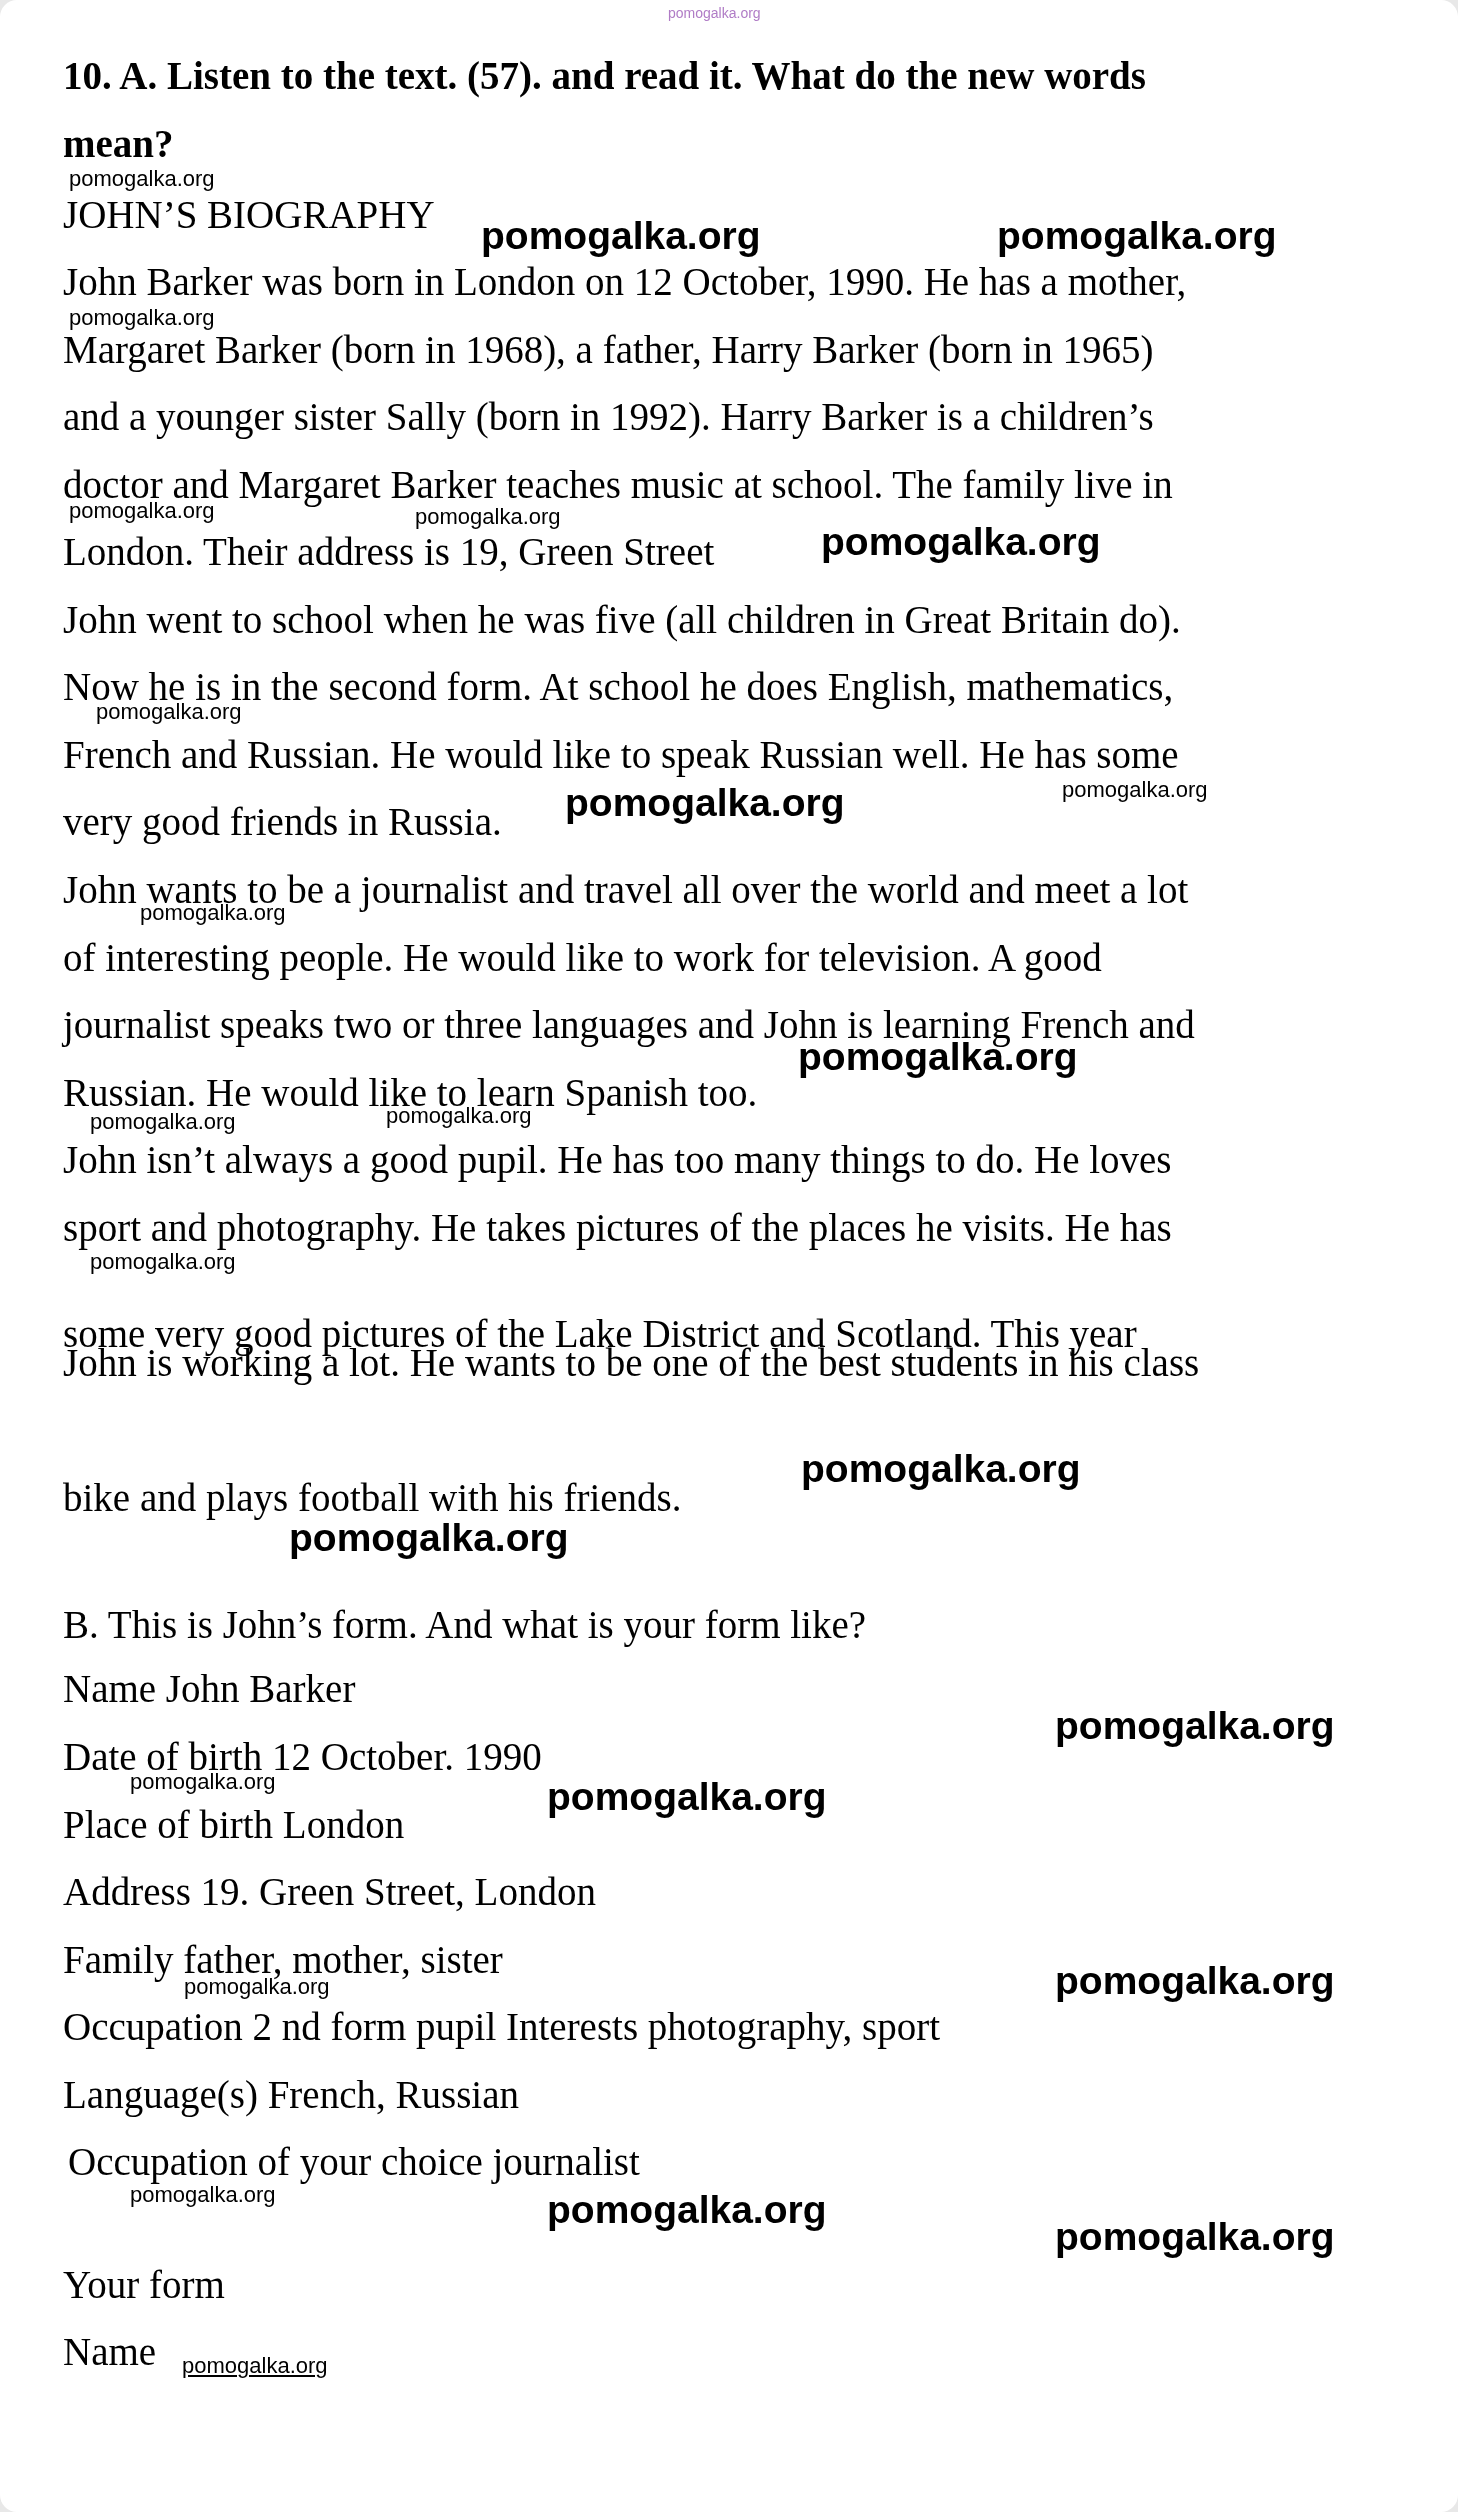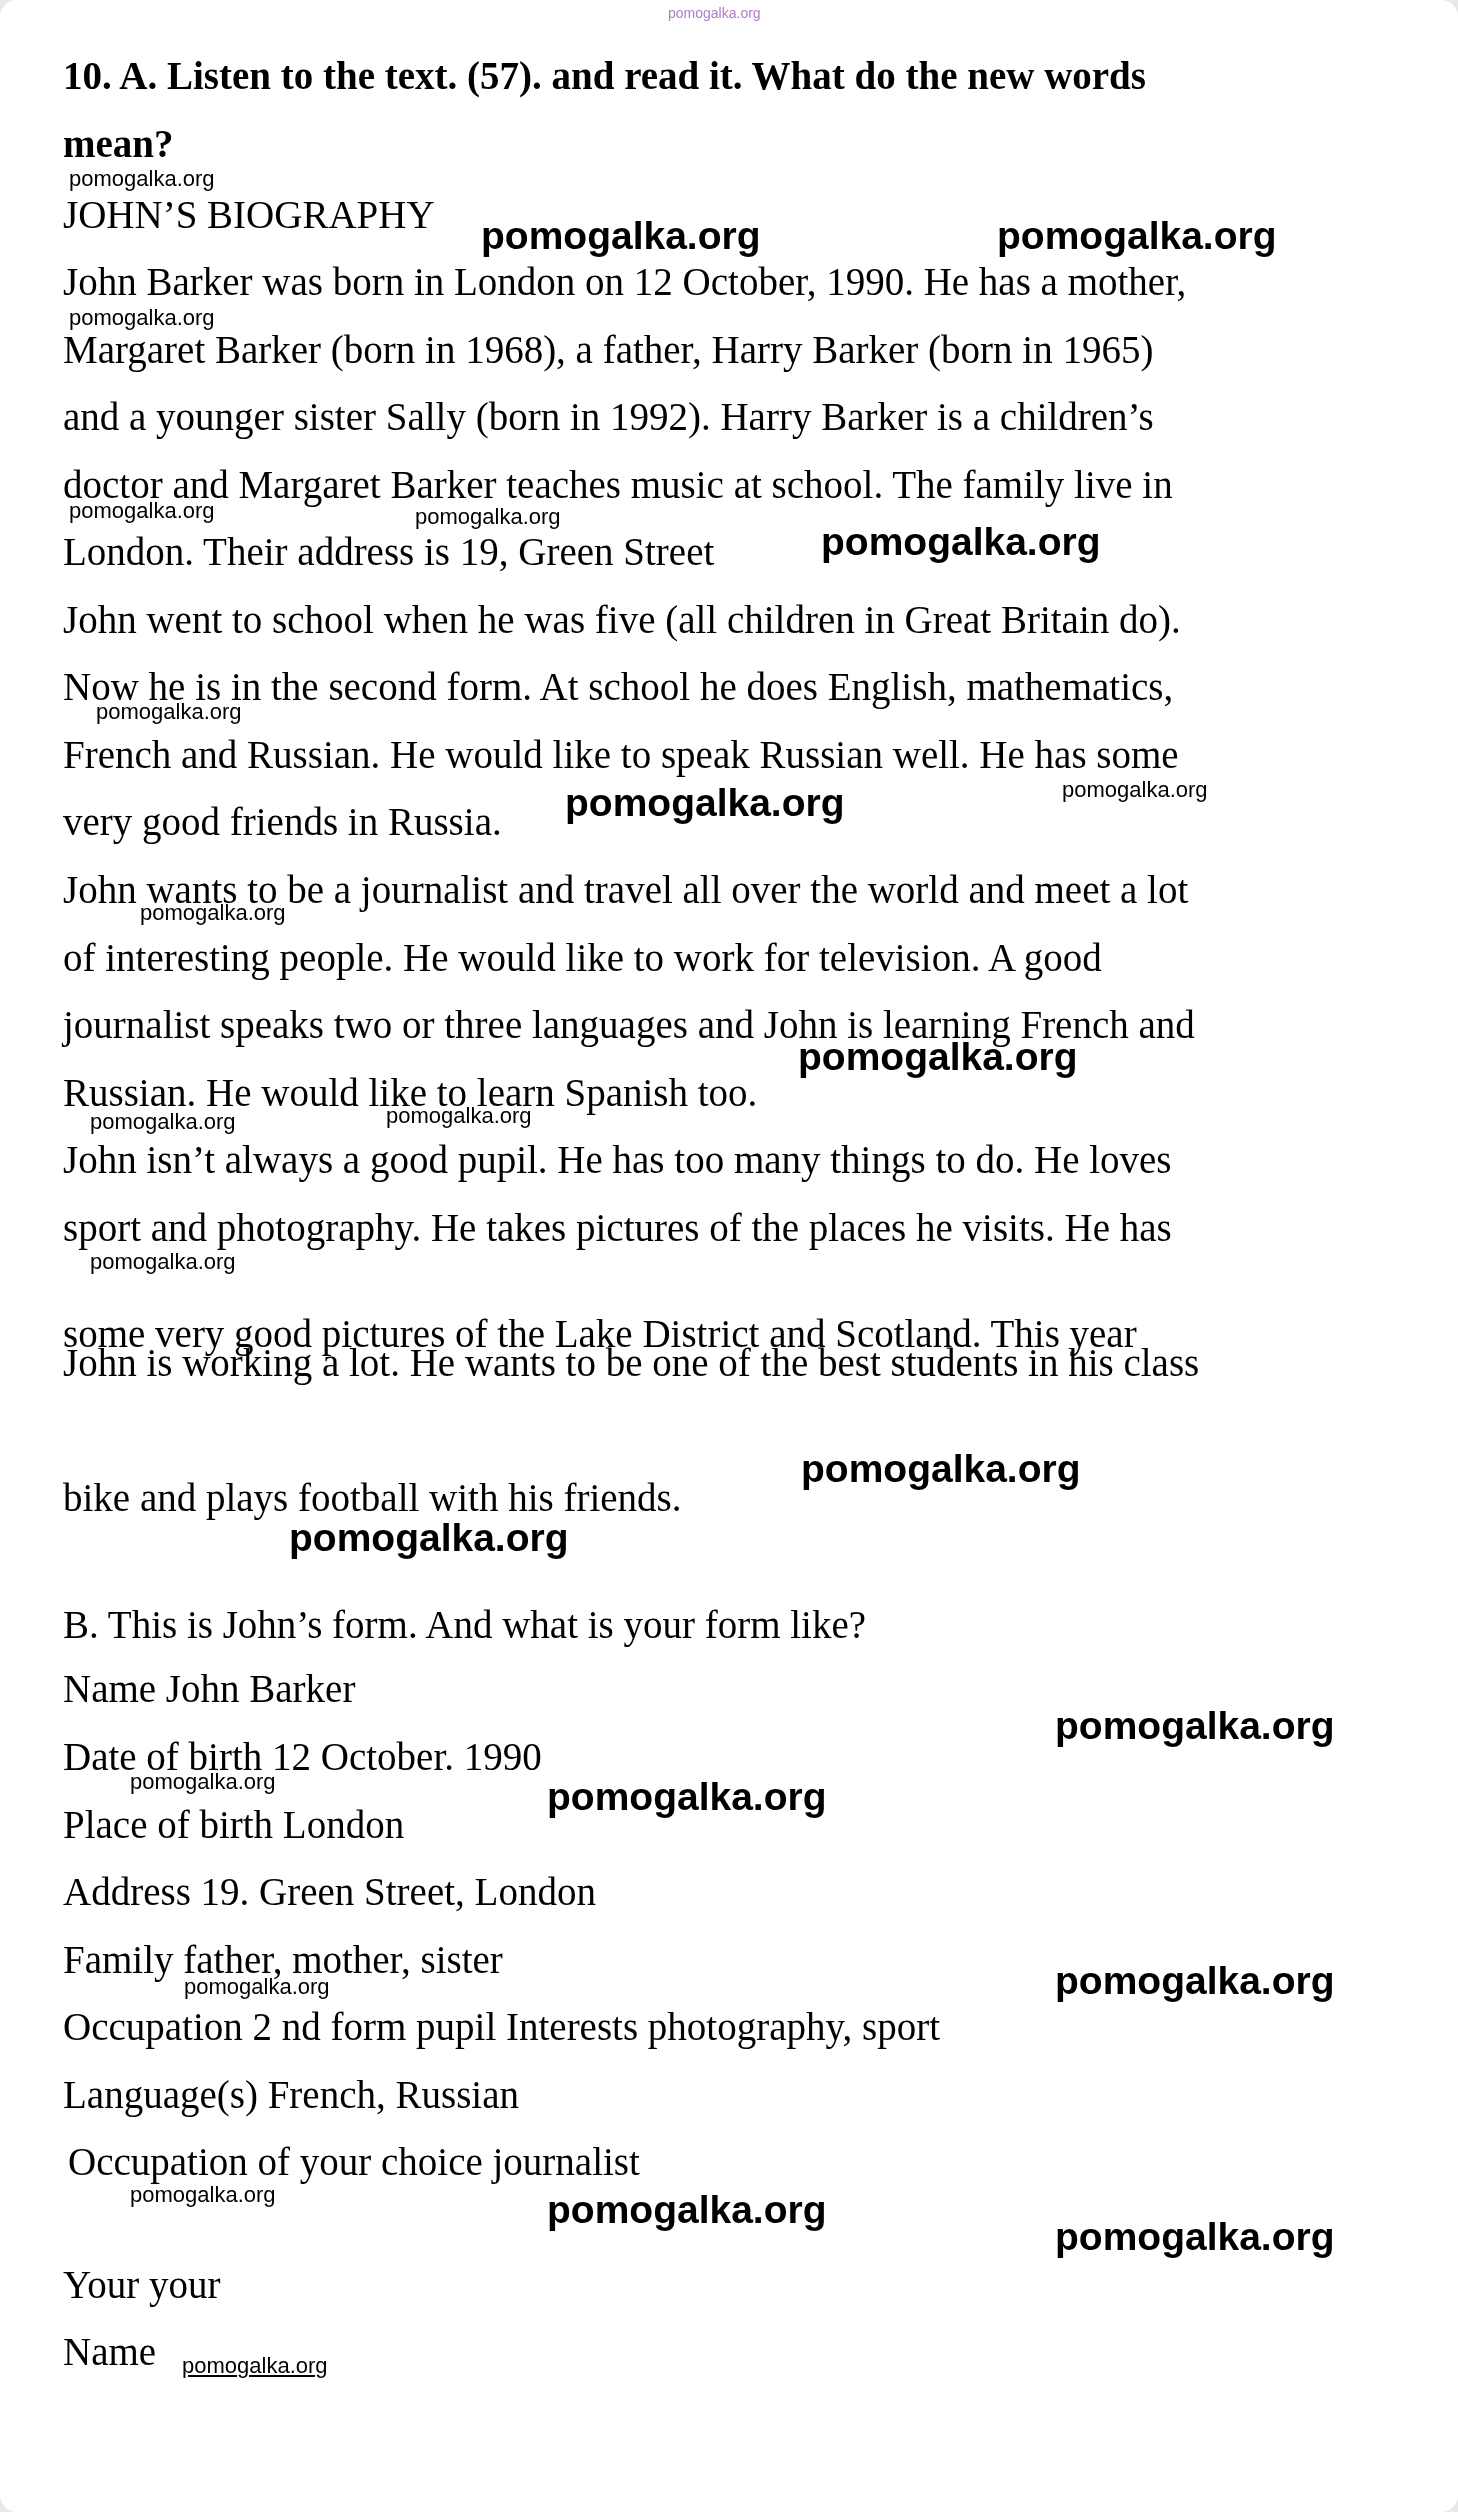--- a/index.html
+++ b/index.html
@@ -86,18 +86,18 @@
   <div class="line b" style="top:1937px;left:63px;">Family father, mother, sister</div>
   <div class="line wl" style="top:1959px;left:1055px;">pomogalka.org</div>
   <div class="line ws" style="top:1974px;left:184px;">pomogalka.org</div>
   <div class="line b" style="top:2004px;left:63px;">Occupation 2 nd form pupil Interests photography, sport</div>
   <div class="line b" style="top:2072px;left:63px;">Language(s) French, Russian</div>
   <div class="line b" style="top:2139px;left:68px;">Occupation of your choice journalist</div>
   <div class="line ws" style="top:2182px;left:130px;">pomogalka.org</div>
   <div class="line wl" style="top:2188px;left:547px;">pomogalka.org</div>
   <div class="line wl" style="top:2215px;left:1055px;">pomogalka.org</div>
 
-  <div class="line b" style="top:2262px;left:63px;">Your your</div>
+  <div class="line b" style="top:2262px;left:63px;">Your form</div>
   <div class="line b" style="top:2329px;left:63px;">Name</div>
   <div class="line ws ul" style="top:2353px;left:182px;">pomogalka.org</div>
 
 </div>
 
 
 </body></html>

